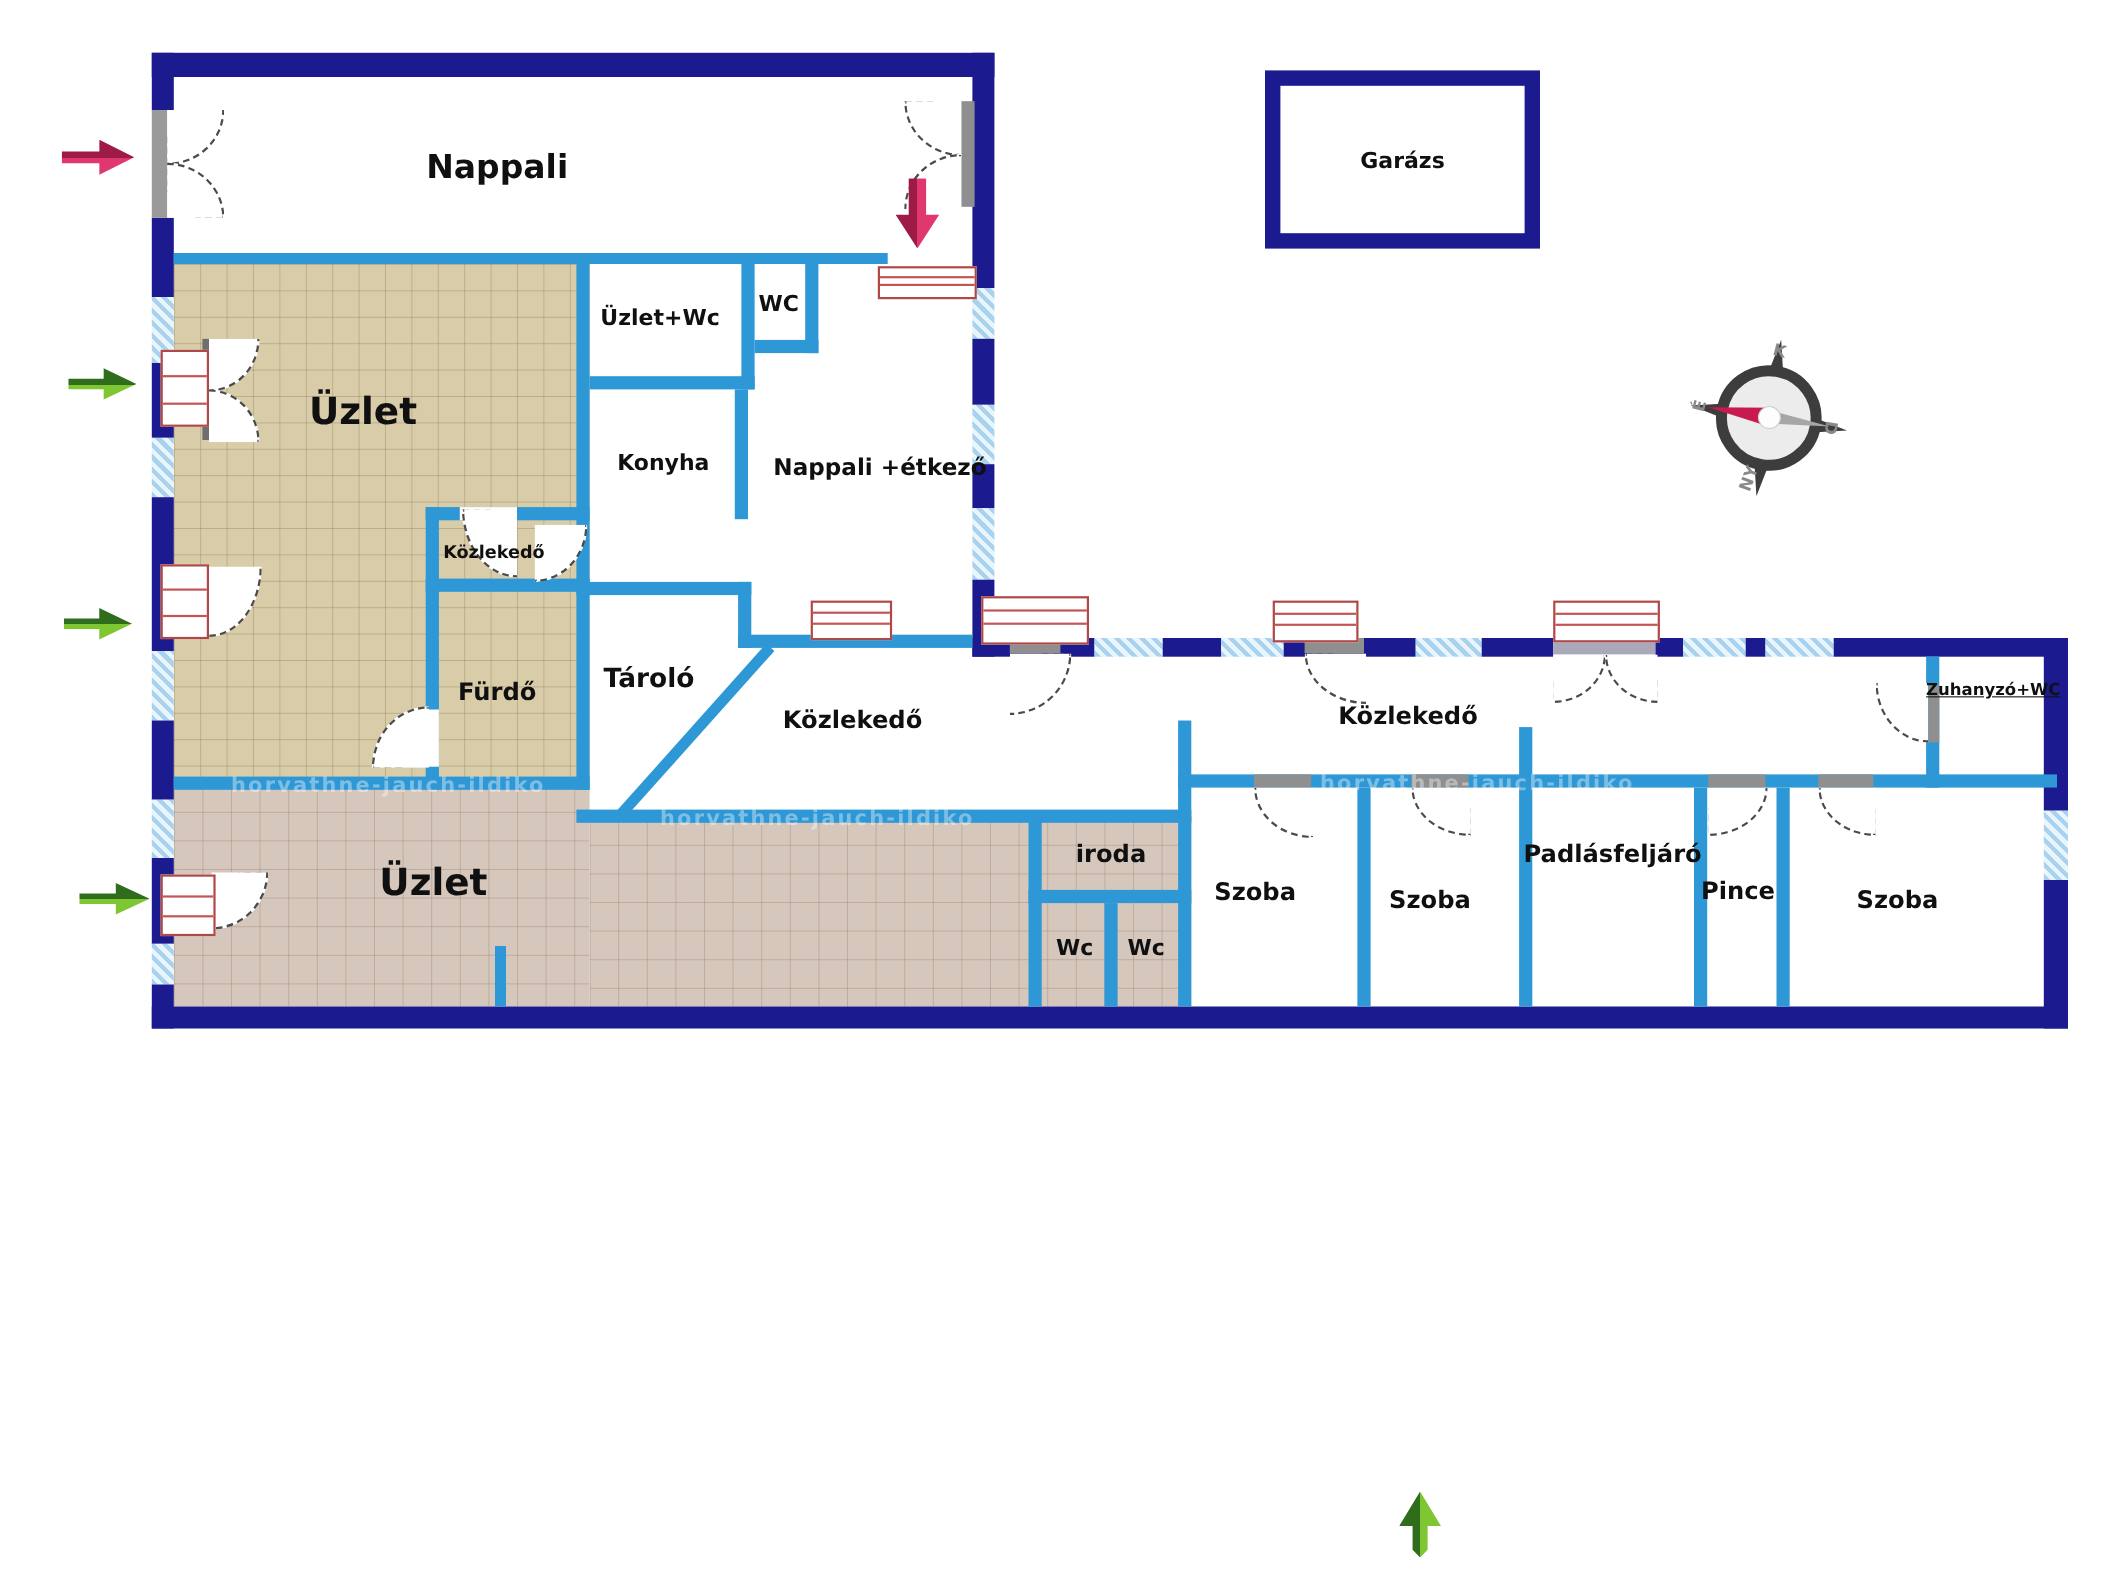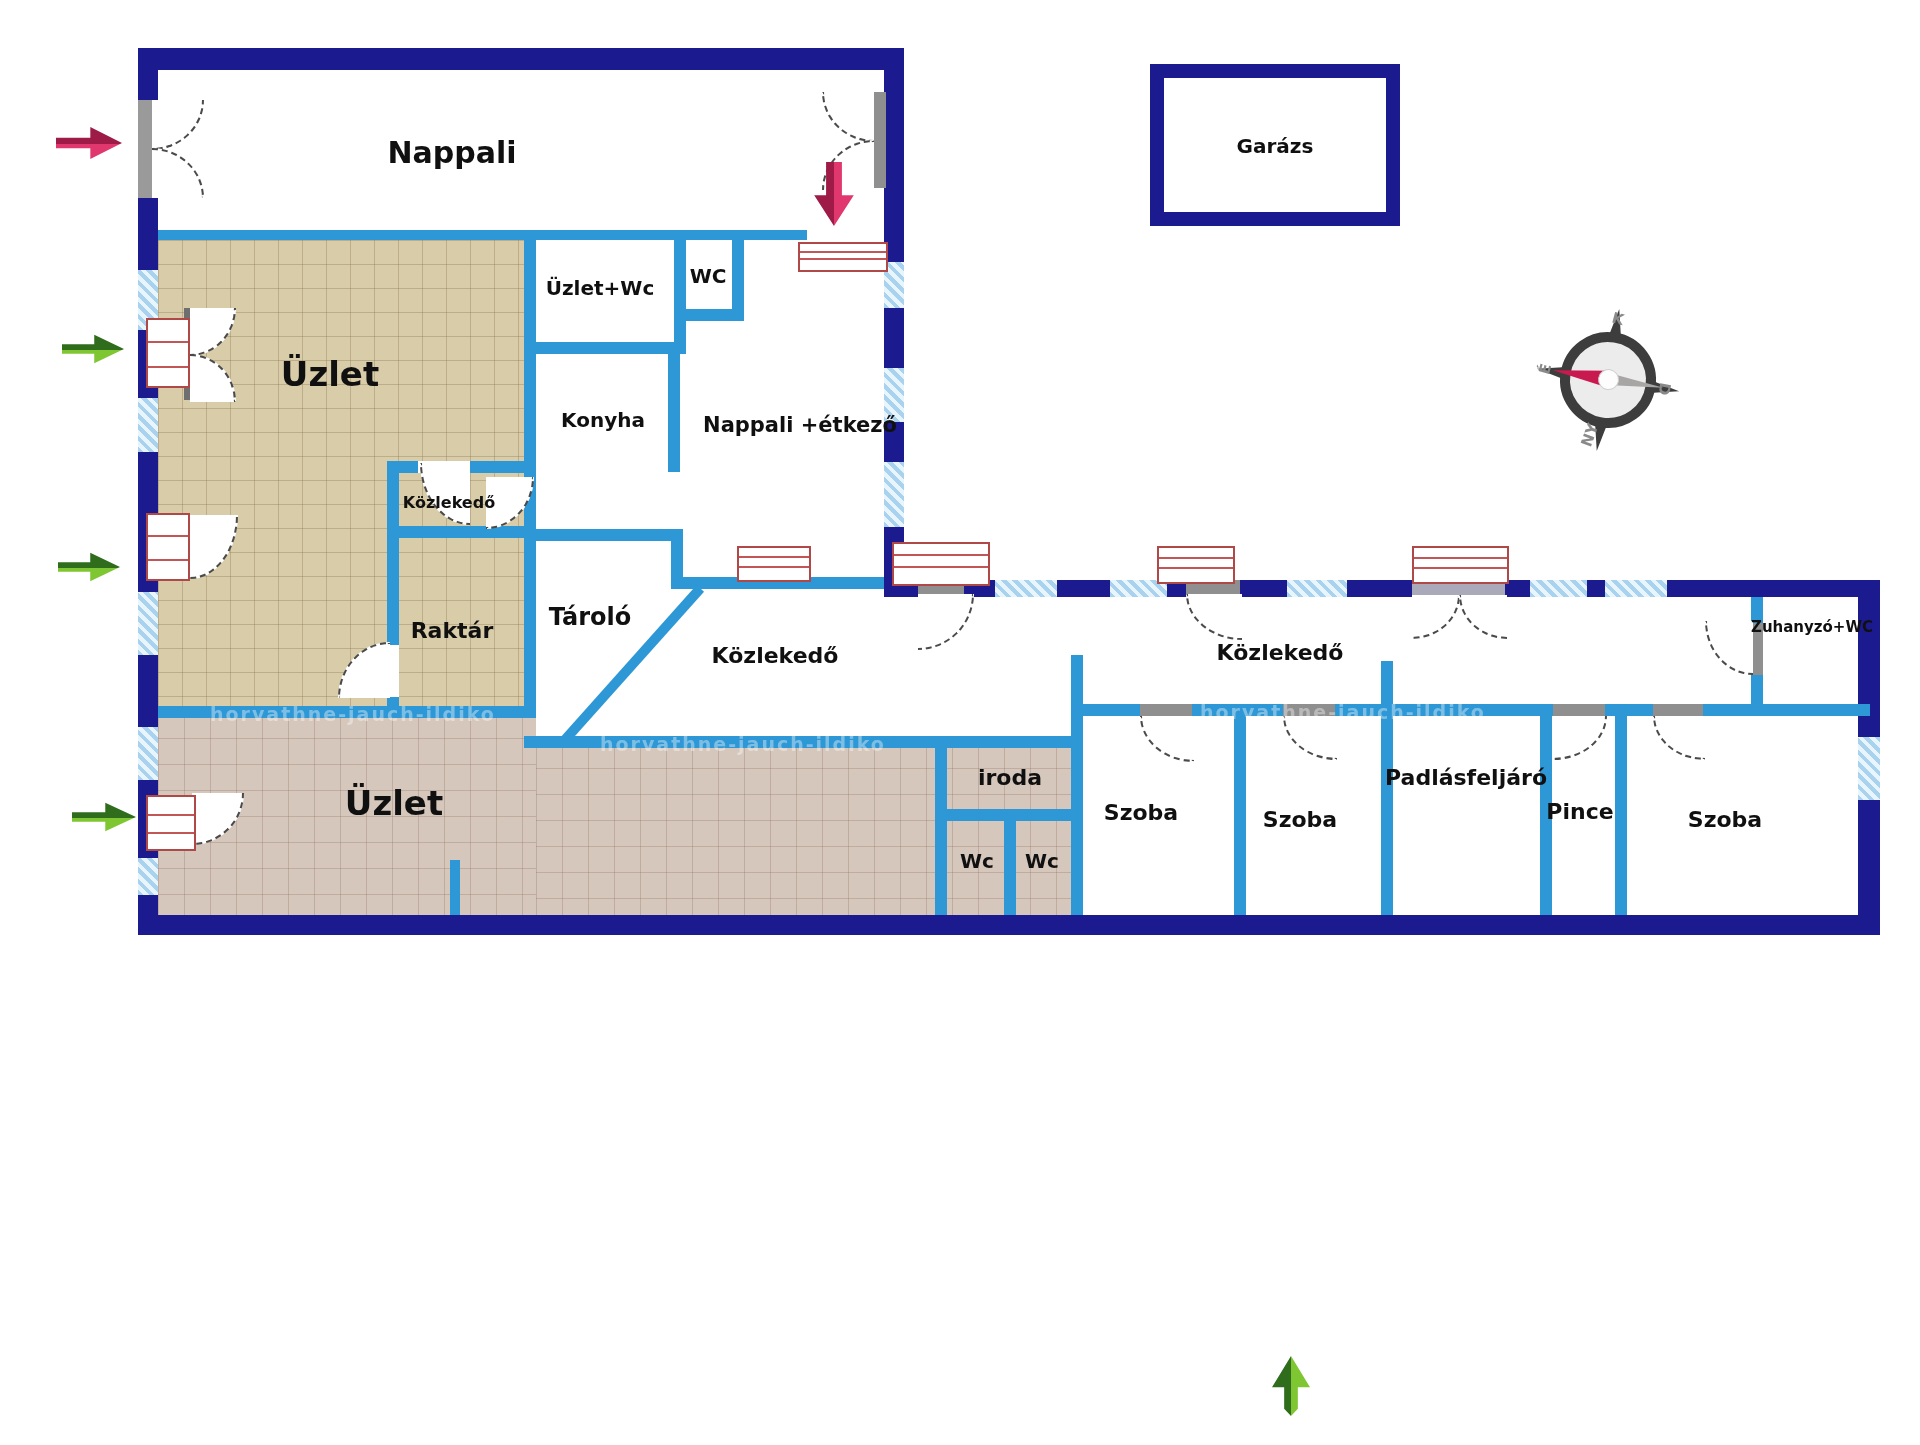--- a/index.html
+++ b/index.html
@@ -218,28 +218,28 @@
 
 
   <div class="lab" style="left:452px;top:152px;font-size:30px;">Nappali</div>
   <div class="lab" style="left:1275px;top:146px;font-size:20px;">Garázs</div>
   <div class="lab" style="left:330px;top:374px;font-size:34px;">Üzlet</div>
   <div class="lab" style="left:600px;top:288px;font-size:20px;">Üzlet+Wc</div>
   <div class="lab" style="left:708px;top:276px;font-size:20px;">WC</div>
   <div class="lab" style="left:603px;top:420px;font-size:20px;">Konyha</div>
   <div class="lab" style="left:800px;top:425px;font-size:21px;">Nappali +étkező</div>
   <div class="lab" style="left:449px;top:502px;font-size:16px;">Közlekedő</div>
-  <div class="lab" style="left:452px;top:630px;font-size:22px;">Raktár</div>
+  <div class="lab" style="left:452px;top:630px;font-size:22px;">Fürdő</div>
   <div class="lab" style="left:590px;top:617px;font-size:24px;">Tároló</div>
   <div class="lab" style="left:775px;top:655px;font-size:22px;">Közlekedő</div>
   <div class="lab" style="left:1280px;top:652px;font-size:22px;">Közlekedő</div>
   <div class="lab" style="left:394px;top:803px;font-size:34px;">Üzlet</div>
   <div class="lab" style="left:1010px;top:777px;font-size:22px;">iroda</div>
   <div class="lab" style="left:977px;top:861px;font-size:20px;">Wc</div>
   <div class="lab" style="left:1042px;top:861px;font-size:20px;">Wc</div>
   <div class="lab" style="left:1141px;top:812px;font-size:22px;">Szoba</div>
   <div class="lab" style="left:1300px;top:819px;font-size:22px;">Szoba</div>
   <div class="lab" style="left:1466px;top:777px;font-size:22px;">Padlásfeljáró</div>
   <div class="lab" style="left:1580px;top:811px;font-size:22px;">Pince</div>
   <div class="lab" style="left:1725px;top:819px;font-size:22px;">Szoba</div>
-  <div class="lab" style="left:1812px;top:627px;font-size:15px;">Zuhanyzó+WC</div>
+  <div class="lab" style="left:1812px;top:627px;font-size:15px;text-decoration:underline;">Zuhanyzó+WC</div>
 
 </div>
 
 </body></html>

